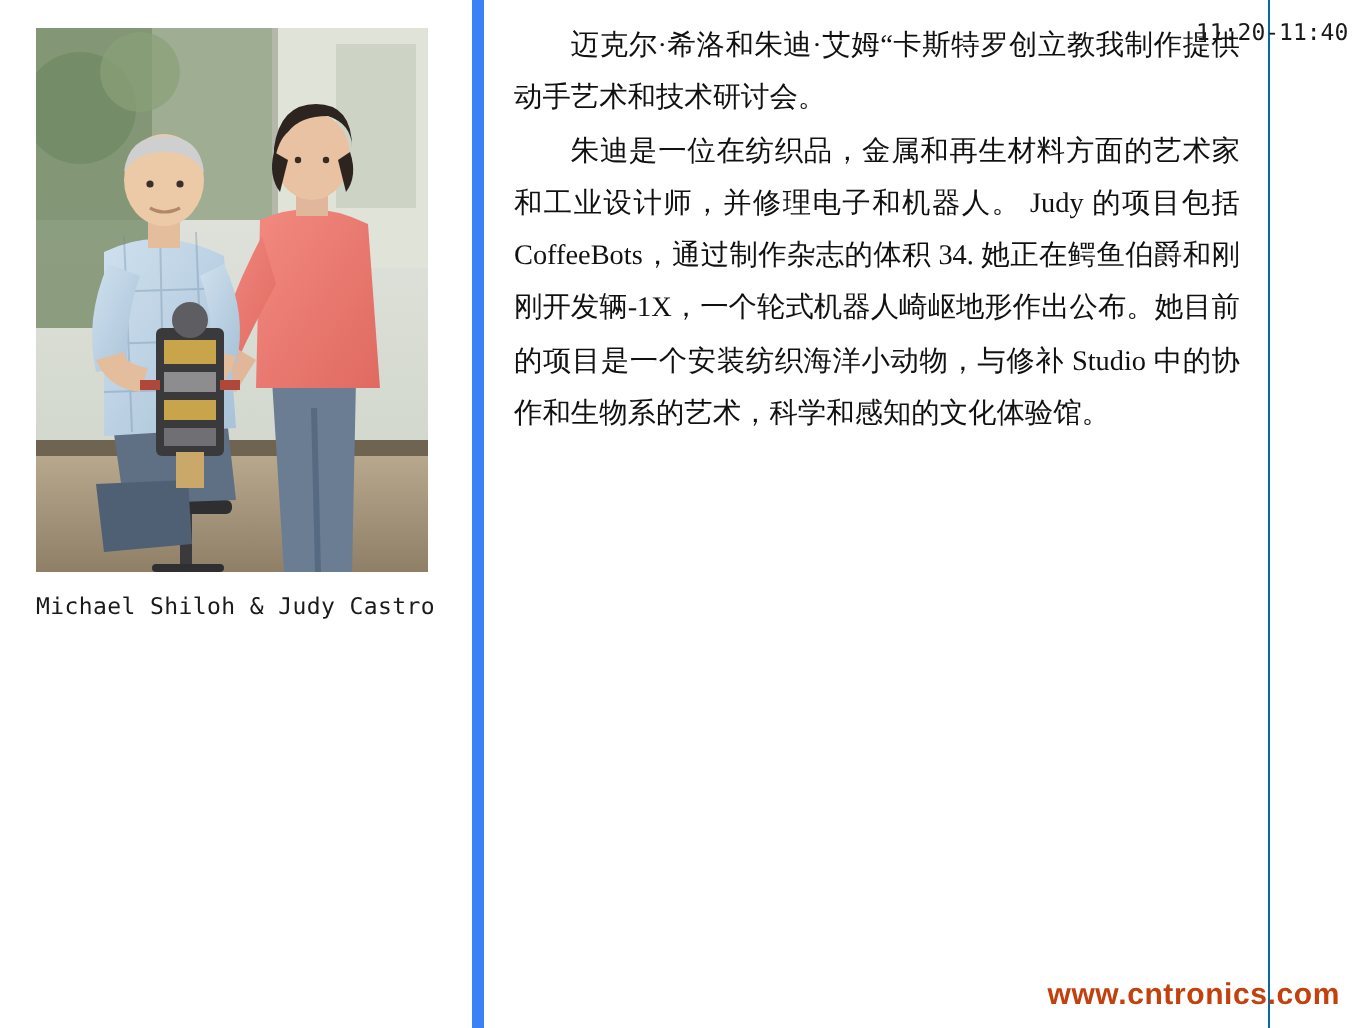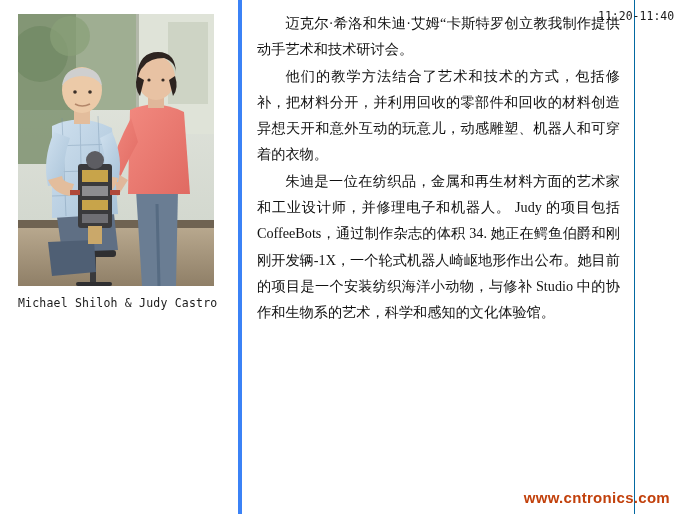--- a/index.html
+++ b/index.html
@@ -22,21 +22,21 @@
   }
 
   
   .left-col {
     position: absolute;
     left: 0;
     top: 0;
     width: 242px;
     height: 514px;
     box-sizing: border-box;
-    border-right: 4px solid #3b82f6;
+    border-right: 6px solid #3b82f6;
     padding: 14px 14px 0 18px;
   }
 
   .photo-frame {
     position: relative;
     width: 196px;
     height: 272px;
     overflow: hidden;
     background: #b9c4bc;
   }
@@ -206,21 +206,20 @@
           <rect x="92" y="176" width="10" height="5" fill="#b0483a"></rect>
           <rect x="70" y="212" width="14" height="18" fill="#caa86a"></rect>
         </g>
       </svg>
     </div>
     <div class="photo-caption">Michael Shiloh &amp; Judy Castro</div>
   </div>
 
   <div class="text-col">
     <p class="para">迈克尔·希洛和朱迪·艾姆“卡斯特罗创立教我制作提供动手艺术和技术研讨会。</p>
-    <p class="para">他们的教学方法结合了艺术和技术的方式，包括修补，把材料分开，并利用回收的零部件和回收的材料创造异想天开和意外互动的玩意儿，动感雕塑、机器人和可穿着的衣物。</p>
     <p class="para">朱迪是一位在纺织品，金属和再生材料方面的艺术家和工业设计师，并修理电子和机器人。 Judy 的项目包括 CoffeeBots，通过制作杂志的体积 34. 她正在鳄鱼伯爵和刚刚开发辆-1X，一个轮式机器人崎岖地形作出公布。她目前的项目是一个安装纺织海洋小动物，与修补 Studio 中的协作和生物系的艺术，科学和感知的文化体验馆。</p>
   </div>
 
   <div class="time-col">
     <div class="timestamp">11:20-11:40</div>
   </div>
 
   <div class="watermark">www.cntronics.com</div>
 </div>
 

